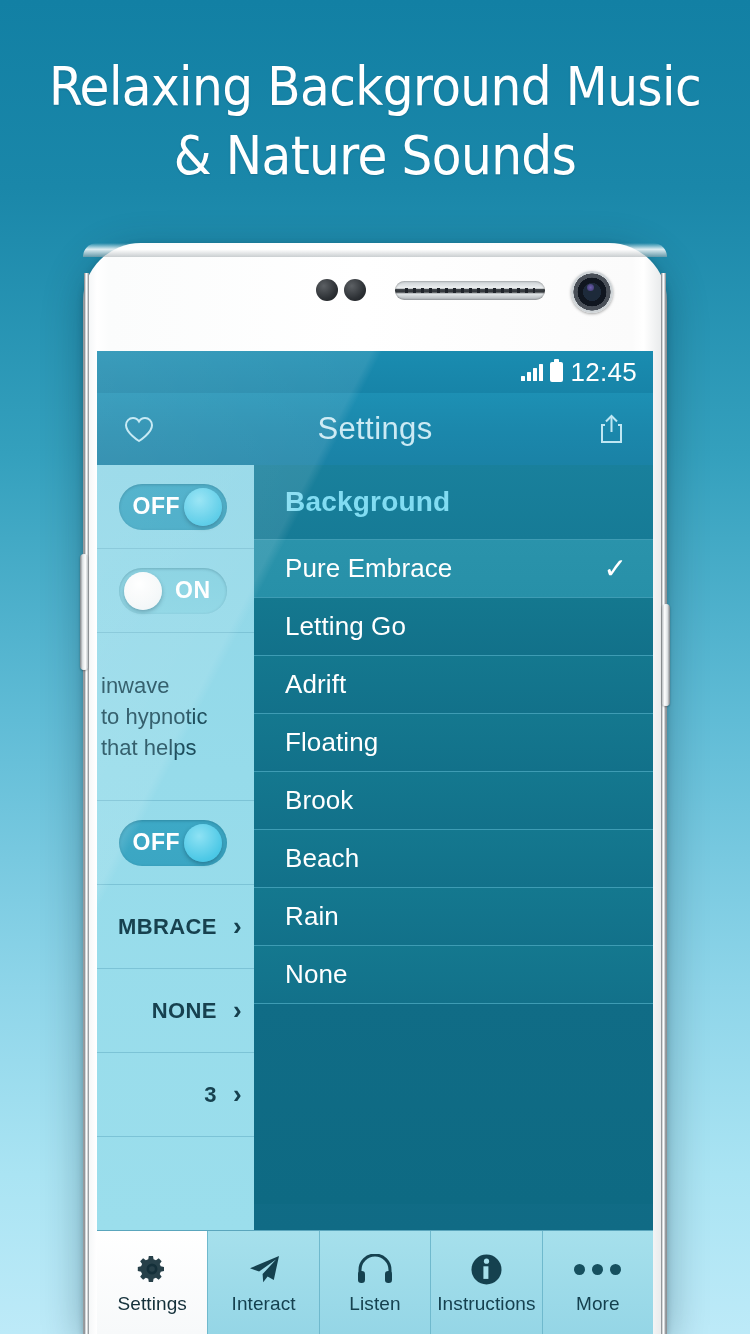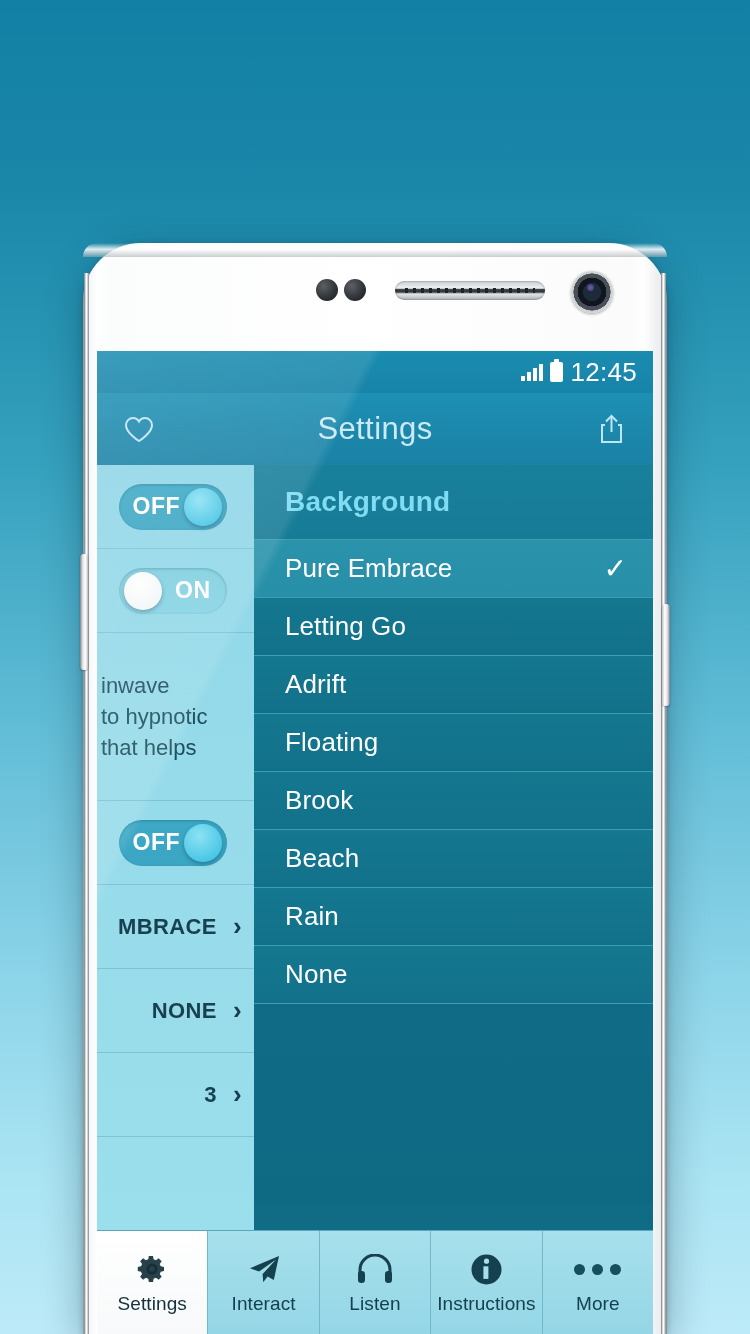--- a/index.html
+++ b/index.html
@@ -225,20 +225,22 @@
   .tab .tlabel { font-size:19px; letter-spacing:.1px; }
   .tab .ticon { height:38px; display:flex; align-items:center; justify-content:center; }
   .tab .ticon svg { display:block; }
   .dots { display:flex; gap:7px; }
   .dots i { width:11px; height:11px; border-radius:50%; background:#16505f; display:block; }
 </style>
 </head>
 <body>
 
 <div class="promo">
+  <span class="l1">Relaxing Background Music</span>
+  <span class="l2">&amp; Nature Sounds</span>
 </div>
 
 <div class="device">
   <div class="bezel-edge-l"></div>
   <div class="bezel-edge-r"></div>
   <div class="btn-volume"></div>
   <div class="btn-power"></div>
 
   <div class="sensor-dot1"></div>
   <div class="sensor-dot2"></div>

